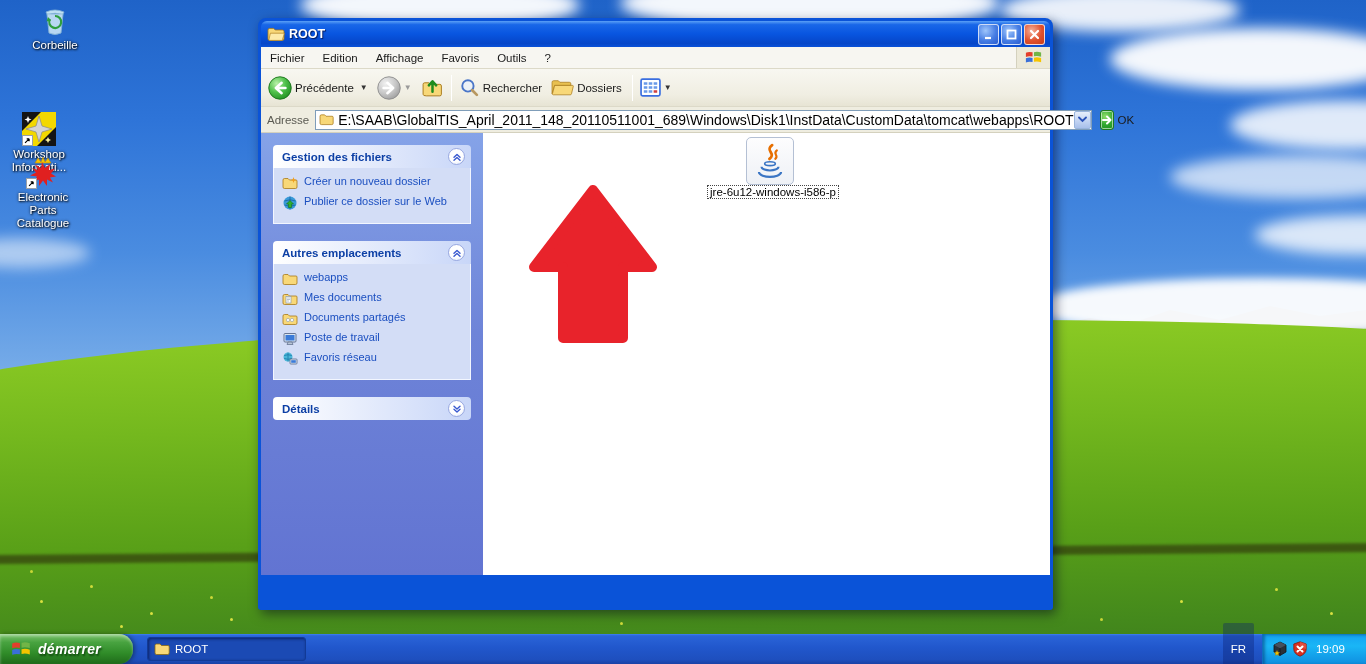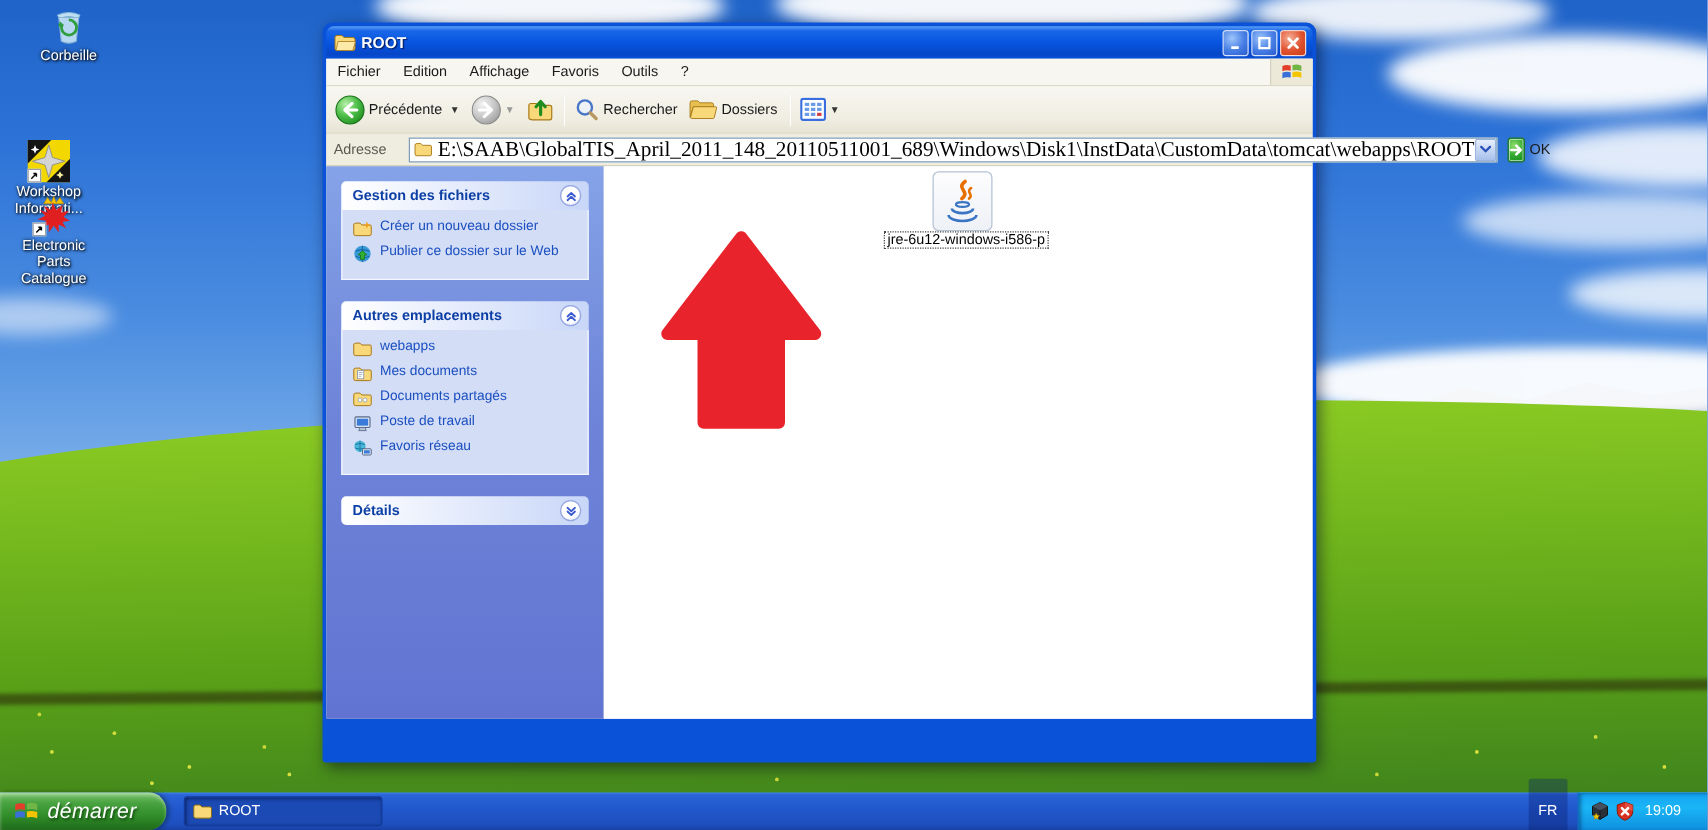--- a/index.html
+++ b/index.html
@@ -46,23 +46,23 @@
   .menu-logo { margin-left:auto; width:34px; height:100%; background:#ece9d8; border-left:1px solid #d4d1be; display:flex; align-items:center; justify-content:center; }
 
   .toolbar { height:38px; background:linear-gradient(180deg,#f8f7f1 0%,#f0eee2 70%,#e7e4d4 100%); display:flex; align-items:center; padding:0 4px; border-bottom:1px solid #dcd9c8; }
   .tool-group { display:flex; align-items:center; height:32px; padding:0 3px; }
   .tool-label { font-size:11.5px; color:#1a1a1a; margin:0 3px; }
   .drop-caret { font-size:8px; color:#333; margin:0 3px; }
   .drop-caret.dis { color:#9a9a9a; }
   .tool-sep { width:1px; height:26px; background:#d6d3c2; border-right:1px solid #fff; margin:0 4px; }
 
   .addressbar { height:26px; background:#efede0; display:flex; align-items:center; padding:0 4px 0 6px; border-bottom:1px solid #d4d1be; }
-  .addr-label { font-size:11.5px; color:#5a5a52; margin-right:18px; }
+  .addr-label { font-size:11.5px; color:#5a5a52; margin-right:6px; }
   .addr-combo { flex:1; height:20px; background:#fff; border:1px solid #7f9db9; display:flex; align-items:center; padding-left:3px; }
-  .addr-combo .path { font-size:17px; color:#000; flex:1; white-space:nowrap; overflow:hidden;font-family:Liberation Serif, serif; }
+  .addr-combo .path { font-size:14px; color:#000; flex:1; white-space:nowrap; overflow:hidden; }
   .combo-drop { width:17px; height:18px; background:linear-gradient(180deg,#e6eefb 0%,#c0d2f2 60%,#a8c0ea 100%); border:1px solid #98b4dc; border-radius:2px; display:flex; align-items:center; justify-content:center; margin-right:0; }
   .go-btn { width:20px; height:20px; margin:0 4px 0 8px; border-radius:3px; border:1px solid #1e7a1e;
     background:radial-gradient(circle at 35% 30%, #8ede6a 0%, #30a830 55%, #1e8c1e 100%);
     display:flex; align-items:center; justify-content:center; box-shadow:inset 0 0 0 1px rgba(255,255,255,.55); }
   .go-label { font-size:11.5px; color:#1a1a1a; margin-right:4px; }
 
   .content { flex:1; display:flex; min-height:0; }
 
   
   .taskpane { width:222px; background:linear-gradient(180deg,#85a3e8 0%,#6e84d8 45%,#6274d2 100%); padding:12px 12px 0 12px; overflow:hidden; }
@@ -87,21 +87,21 @@
   
   .arrow-annot { position:absolute; left:521px; top:181px; width:144px; height:172px; z-index:40; }
 
   
   .taskbar { position:absolute; left:0; bottom:0; width:1366px; height:30px; z-index:50;
     background:linear-gradient(180deg,#3c82f3 0%,#2a64d8 6%,#2157cc 45%,#1e4fbe 85%,#1941a5 100%);
     display:flex; align-items:stretch; }
   .start-btn { width:133px; display:flex; align-items:center; padding-left:10px; gap:6px;
     background:linear-gradient(180deg,#7ec46f 0%,#48a340 28%,#2f8b28 65%,#1f6a1a 100%);
     border-radius:0 14px 14px 0; box-shadow:inset 0 2px 3px rgba(255,255,255,.4), 2px 0 4px rgba(0,20,0,.4); }
-  .start-txt { color:#fff; font-size:17px; font-weight:normal; font-style:italic; text-shadow:1px 2px 2px rgba(0,40,0,.7); letter-spacing:.3px; }
+  .start-txt { color:#fff; font-size:14px; font-weight:bold; font-style:italic; text-shadow:1px 2px 2px rgba(0,40,0,.7); letter-spacing:.3px; }
   .task-btn { margin:3px 0 3px 14px; width:159px; background:#1b4ab4; border:1px solid #123a96; border-radius:3px;
     box-shadow:inset 1px 1px 3px rgba(0,0,40,.55); display:flex; align-items:center; padding-left:6px; gap:5px; }
   .task-txt { color:#fff; font-size:11.5px; }
   .tray-lang { margin-left:auto; align-self:center; background:rgba(10,30,110,.35); border-radius:2px; padding:20px 8px; color:#fff; font-size:11.5px; margin-right:8px; }
   .tray { width:104px; display:flex; align-items:center; gap:4px; padding-left:9px;
     background:linear-gradient(180deg,#14a2f2 0%,#1ab6f6 40%,#0f8fe0 100%);
     box-shadow:inset 2px 1px 3px rgba(0,40,90,.45); border-left:1px solid #0d6fc0; }
   .tray-time { color:#fff; font-size:11.5px; margin-left:4px; }
   .ti { width:16px; height:16px; }
 </style>

